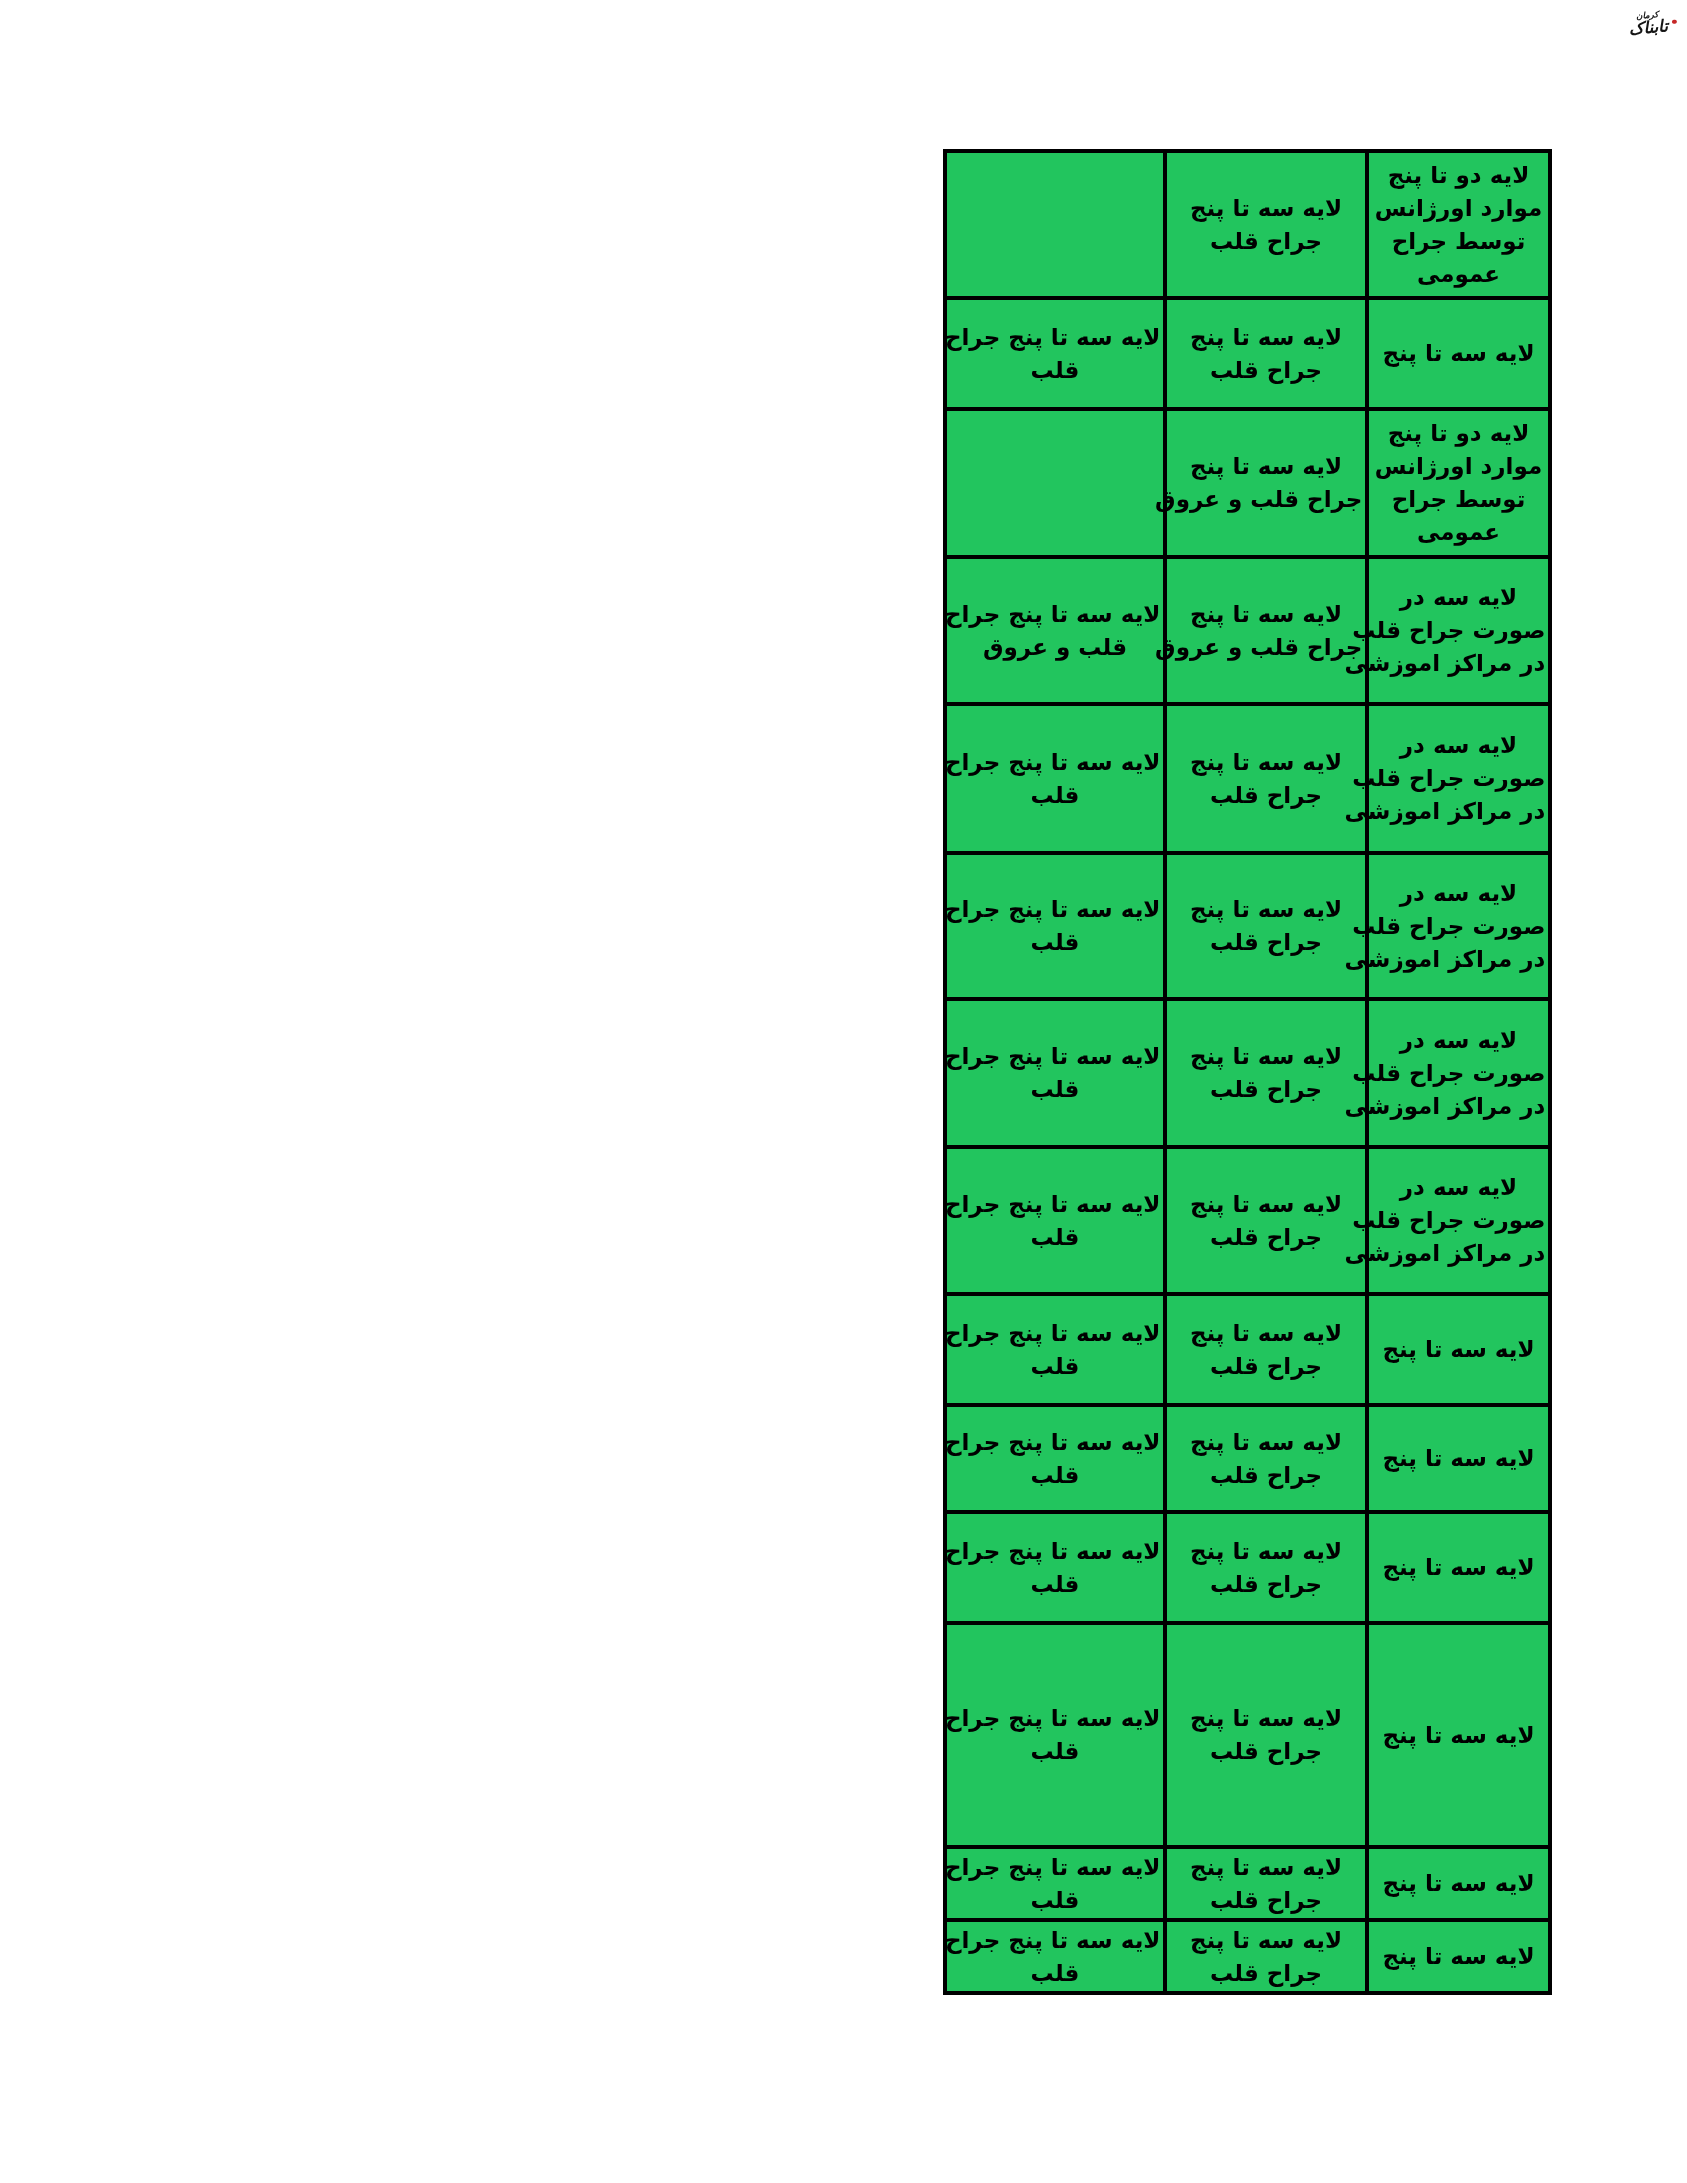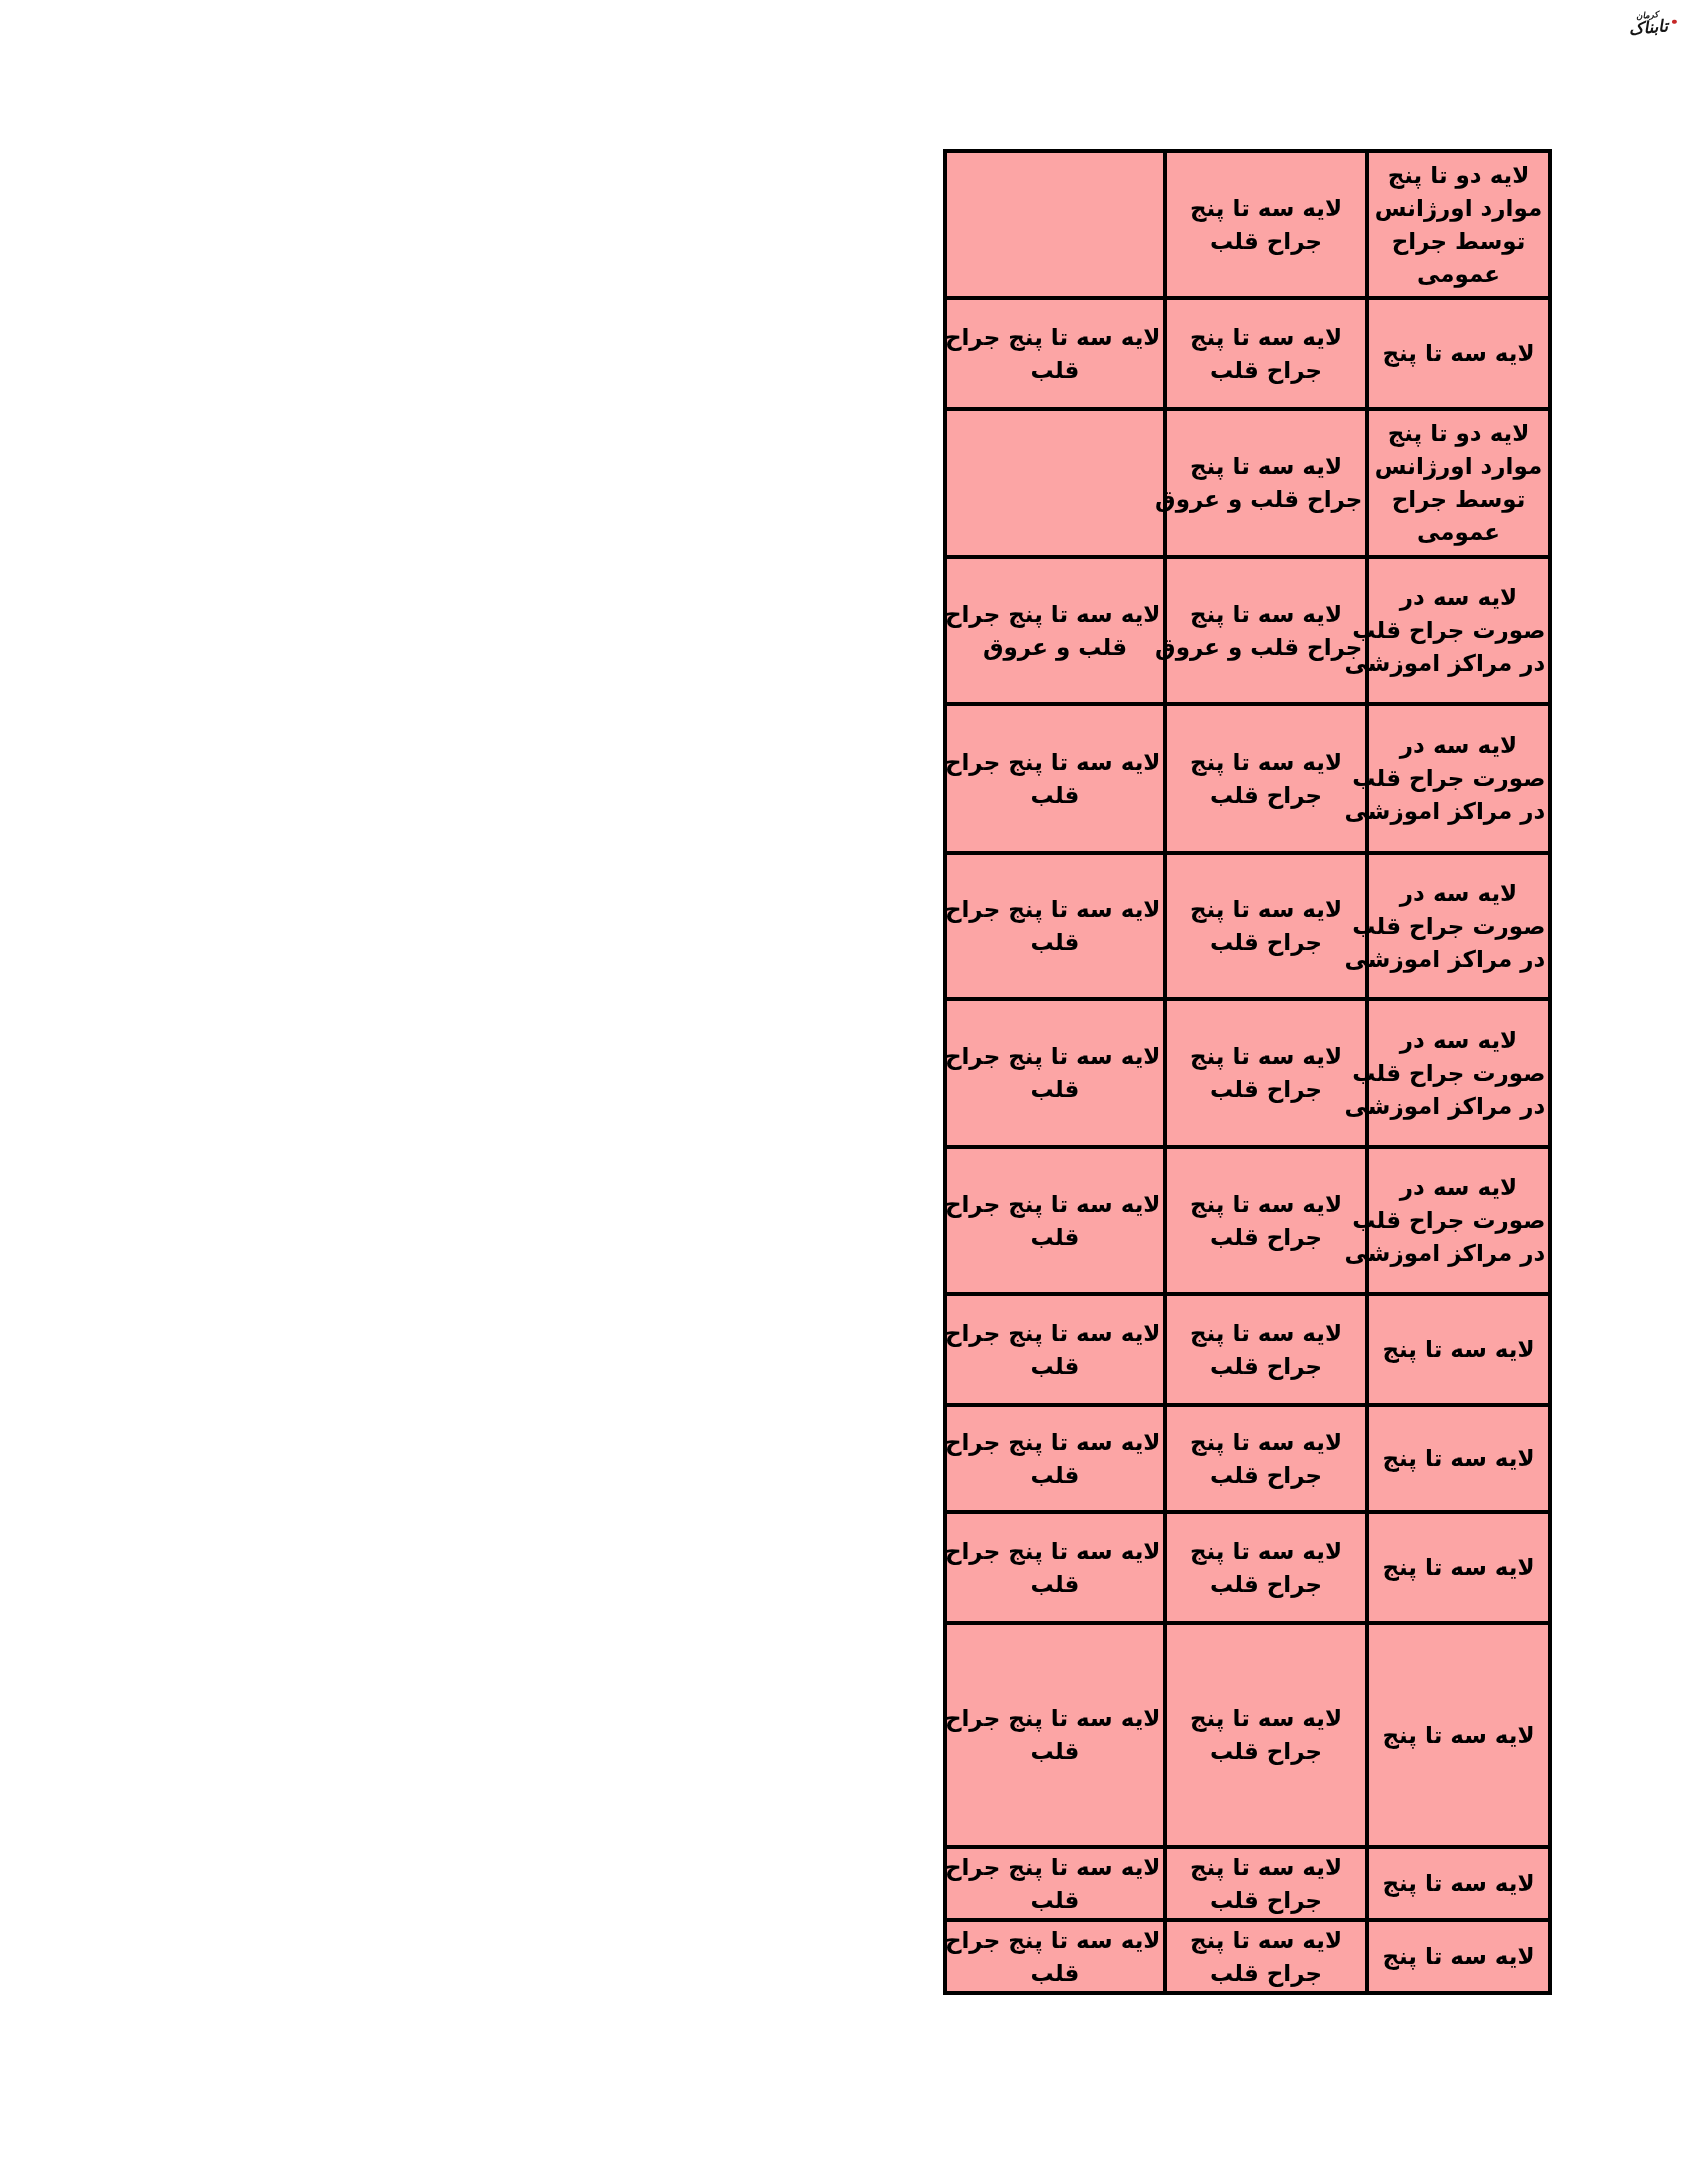--- a/index.html
+++ b/index.html
@@ -54,21 +54,21 @@
   }
 
   
   .grid {
     position: absolute;
     left: 943px;
     top: 149px;
     border-collapse: collapse;
     table-layout: fixed;
     direction: rtl;
-    background: #fca5a5;
+    background: #22c55e;
   }
   .grid td {
     border-style: solid;
     border-color: #000000;
     border-width: 4.6px 4px;
     text-align: center;
     vertical-align: middle;
     font-weight: 700;
     font-size: 23px;
     line-height: 33px;

